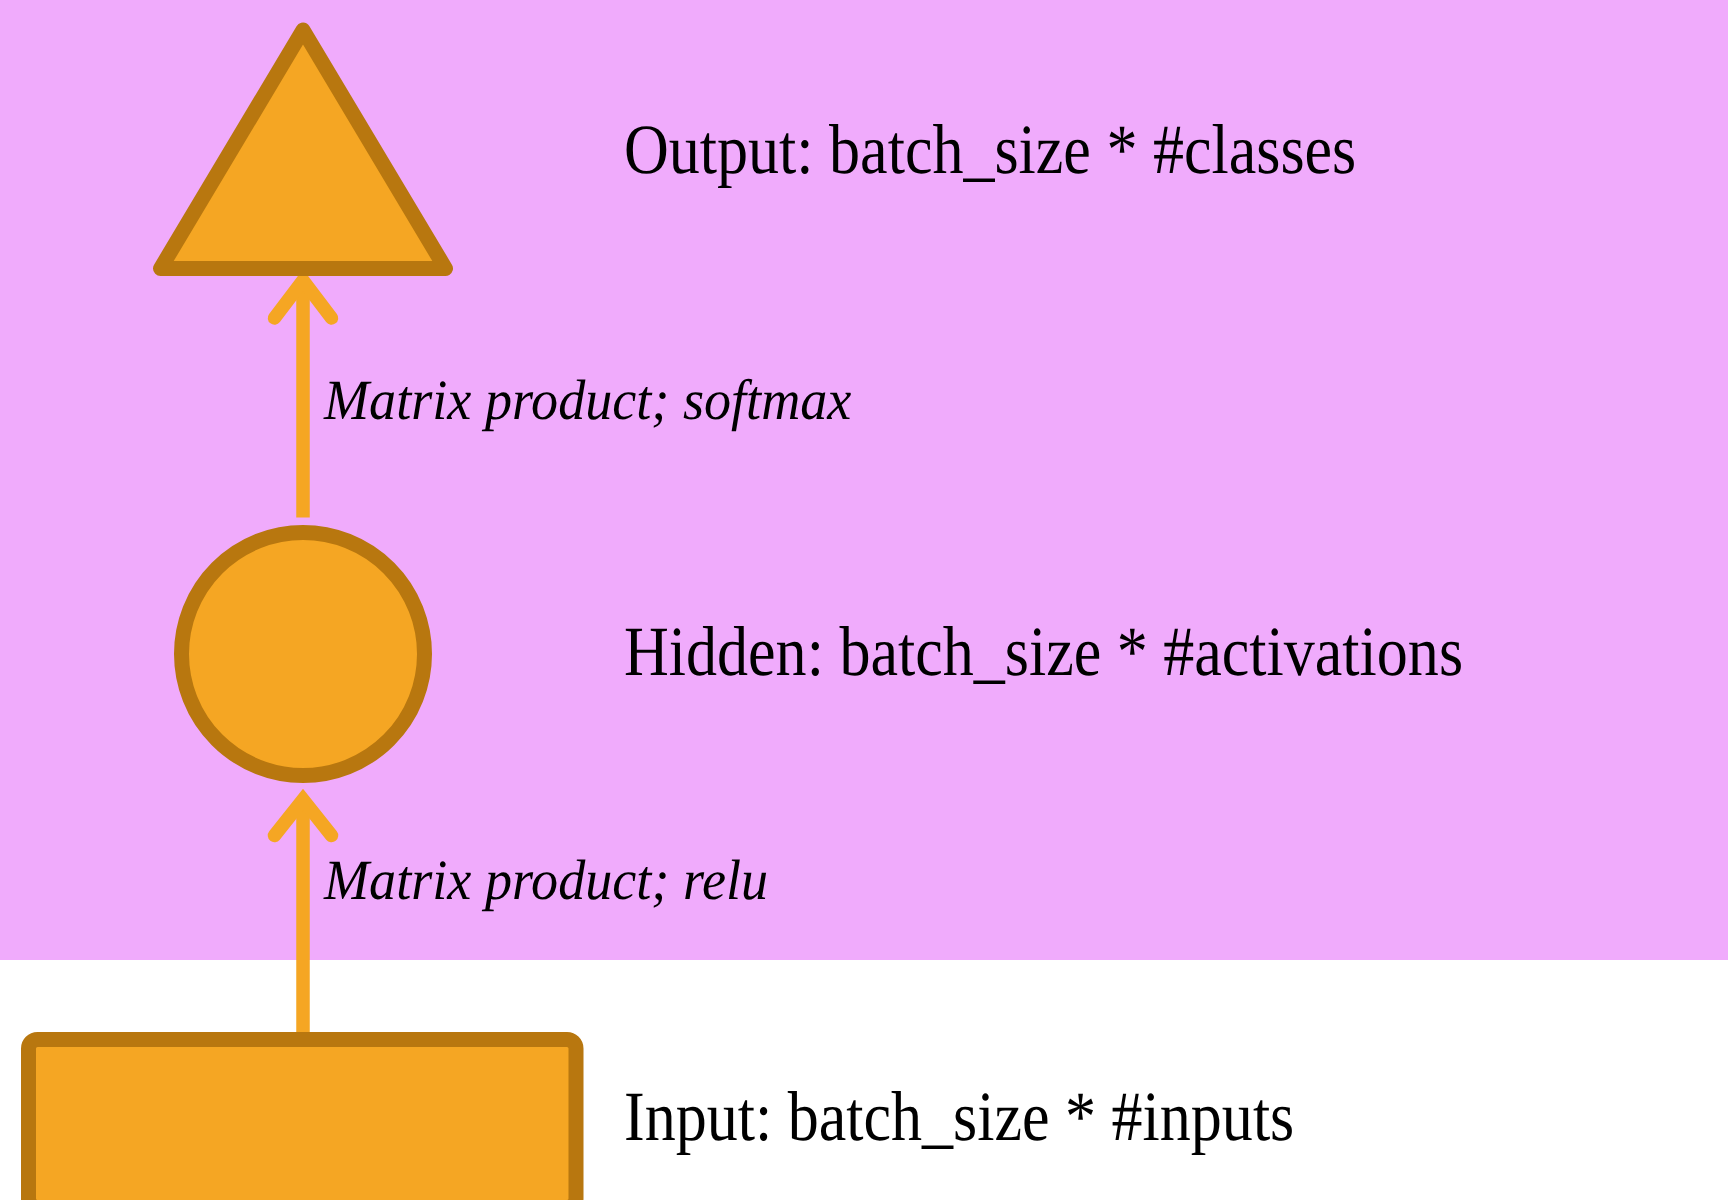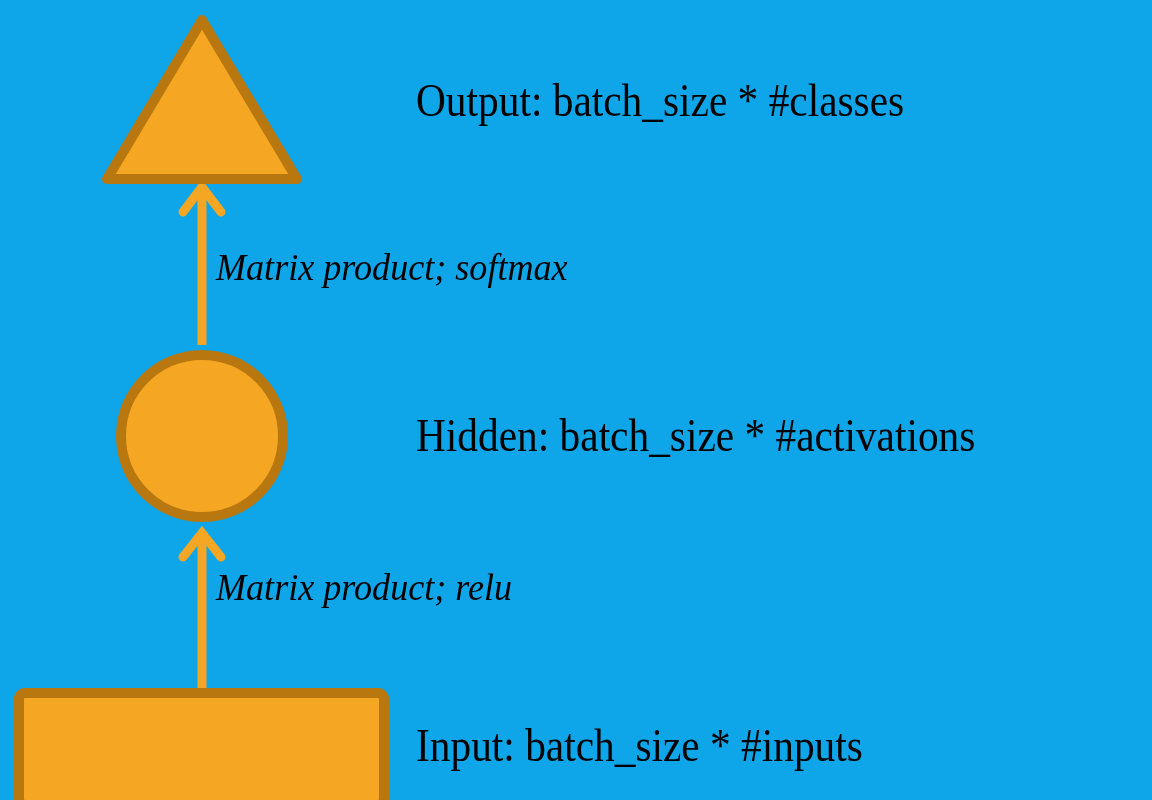--- a/index.html
+++ b/index.html
@@ -9,22 +9,22 @@
   }
   body {
     width: 1152px;
     height: 800px;
     overflow: hidden;
     font-family: "Liberation Serif", "DejaVu Serif", serif;
   }
   #canvas {
     position: relative;
     width: 1152px;
-    height: 800px;
-    background: #0ea5e9;
+    height: 640px;
+    background: #f0abfc;
   }
   #diagram-svg {
     position: absolute;
     left: 0;
     top: 0;
     width: 1152px;
     height: 800px;
   }
   .layer-label {
     position: absolute;

